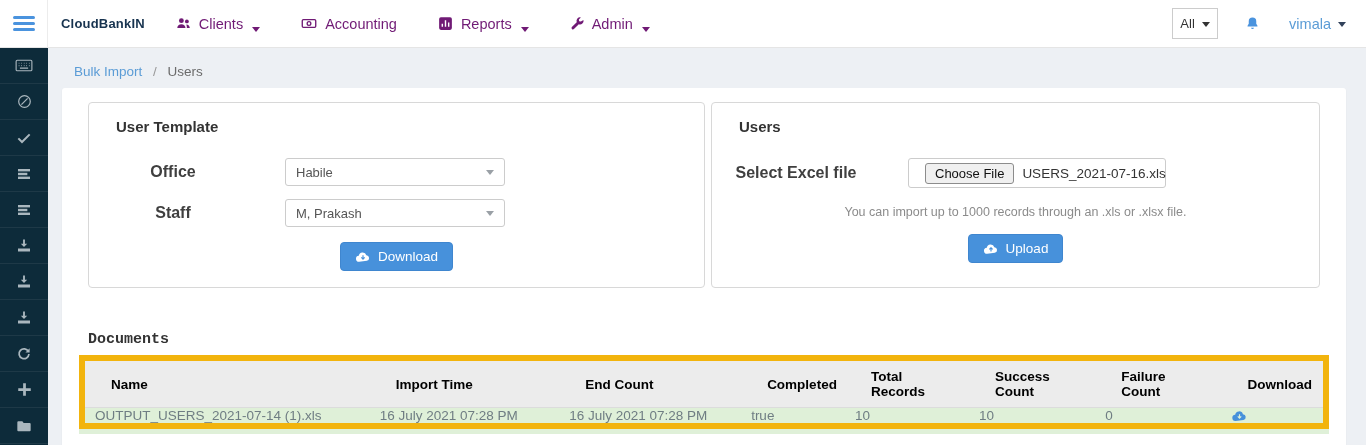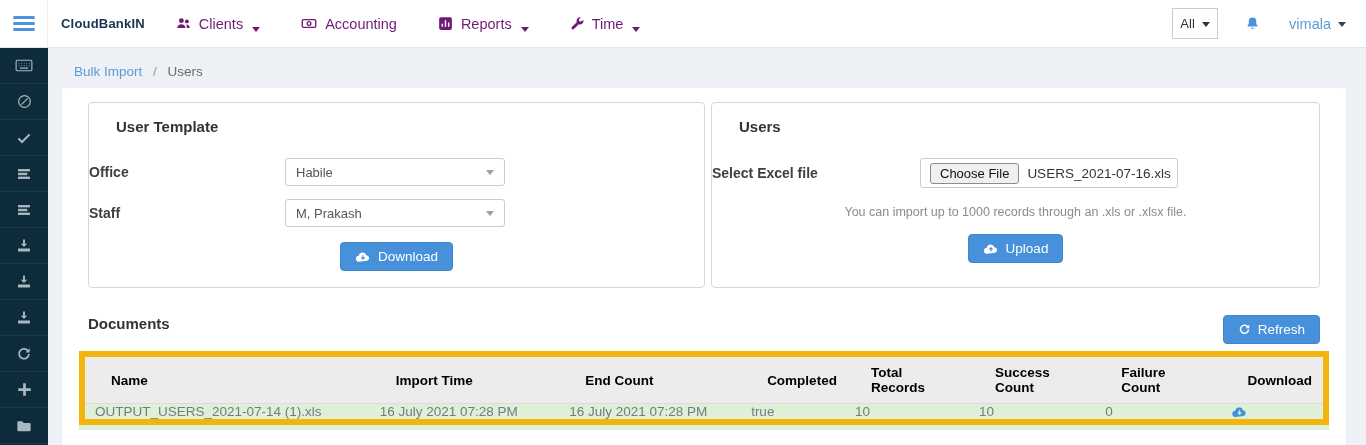--- a/index.html
+++ b/index.html
@@ -46,39 +46,39 @@
     box-shadow:0 1px 2px rgba(0,0,0,.05); padding:14px 26px 0 26px; }
 
   .panels { display:flex; gap:6px; }
   .panel { border:1px solid #d8d8d8; border-radius:4px; background:#fff; height:186px; }
   .panel-template { width:617px; flex:none; }
   .panel-users { flex:1; }
   .panel-title { margin:15px 0 0 27px; font-size:15px; font-weight:600; color:#333; }
 
   .form-row { display:flex; align-items:center; margin-top:13px; }
   .form-row.first { margin-top:23px; }
-  .form-label { width:196px; text-align:left; padding-right:28px; font-size:14px;
+  .form-label { width:196px; text-align:center; padding-right:28px; font-size:16px;
     font-weight:600; color:#3f3f3f; }
   .select-box { width:220px; height:28px; border:1px solid #ccc; border-radius:3px; background:#fff;
     display:flex; align-items:center; justify-content:space-between; padding:0 10px; font-size:13px;
     color:#555; cursor:pointer; }
   .select-box .sel-caret { width:0; height:0; border-left:4px solid transparent;
     border-right:4px solid transparent; border-top:5px solid #9aa0a6; }
   .btn-row { display:flex; justify-content:center; margin-top:15px; }
   .btn { display:inline-flex; align-items:center; gap:7px; background:#4791db; border:1px solid #3f86cf;
     color:#fff; font-size:13.5px; font-family:inherit; border-radius:4px; padding:6px 14px; cursor:pointer; }
 
   .file-box { width:258px; height:30px; border:1px solid #ccc; border-radius:3px; background:#fff;
-    display:flex; align-items:center; padding:0 9px; gap:8px;margin-left:12px; }
+    display:flex; align-items:center; padding:0 16px; gap:8px; }
   .choose-btn { border:1px solid #8c8c8c; border-radius:3px; background:#f0f0f0; font-size:13px;
     color:#111; padding:2px 9px; white-space:nowrap; cursor:pointer; }
   .file-name { font-size:13.5px; color:#333; white-space:nowrap;text-align:right; }
   .helper { text-align:center; font-size:12.5px; color:#8b8b8b; margin-top:17px; }
 
-  .doc-bar { display:flex; align-items:flex-start; justify-content:space-between; margin-top:27px; }
+  .doc-bar { display:flex; align-items:flex-end; justify-content:space-between; margin-top:43px;font-family:Liberation Mono, monospace; }
   .doc-title { font-size:15px; font-weight:600; color:#333; }
 
   .highlight { border:6px solid #f2b40d; margin:7px -9px 0 -9px; }
   table { width:100%; border-collapse:collapse; table-layout:fixed; }
   th { background:#ececec; color:#000000; font-weight:600; font-size:13.5px; text-align:left;
     padding:8px 26px; border-bottom:1px solid #dcdcdc; }
   td { background:#dff0d8; color:#6f7d83; font-size:13.5px; padding:0 10px; }
   .dl-cell { cursor:pointer; }
   .row-overflow { height:5px; background:#dff0d8; margin:0 -9px; }
 
@@ -128,21 +128,21 @@
       </span>
       <span>Reports</span>
       <span class="caret"></span>
     </div>
     <div class="nav-item">
       <span>
         <svg width="16" height="16" viewBox="0 0 24 24" fill="currentColor">
             <path d="M21.7 6.1a5.3 5.3 0 0 1-7 6.2L7.4 19.6a2.2 2.2 0 0 1-3.1-3.1l7.3-7.3a5.3 5.3 0 0 1 6.2-7l-3 3 .4 2.6 2.6.4z"></path>
           </svg>
       </span>
-      <span>Time</span>
+      <span>Admin</span>
       <span class="caret"></span>
     </div>
   </div>
 
   <div class="nav-right">
     <div class="search-group">
       <div class="all-box">
         <span>All</span>
         <span class="caret"></span>
       </div>
@@ -310,29 +310,20 @@
                 </svg>
             </span>
             <span>Upload</span>
           </button>
         </div>
       </div>
     </div>
 
     <div class="doc-bar">
       <div class="doc-title">Documents</div>
-      <button class="btn">
-        <span>
-          <svg width="13" height="13" viewBox="0 0 24 24" fill="none">
-              <path d="M18.6 8.2A7.4 7.4 0 1 0 19.4 12" stroke="#fff" stroke-width="2.8"></path>
-              <path d="M20.6 3.2v6.4h-6.4z" fill="#fff"></path>
-            </svg>
-        </span>
-        <span>Refresh</span>
-      </button>
     </div>
 
     <div class="highlight">
       <table>
         <colgroup>
           <col style="width:23%">
             <col style="width:15.3%">
             <col style="width:14.7%">
             <col style="width:8.4%">
           <col style="width:10%">

